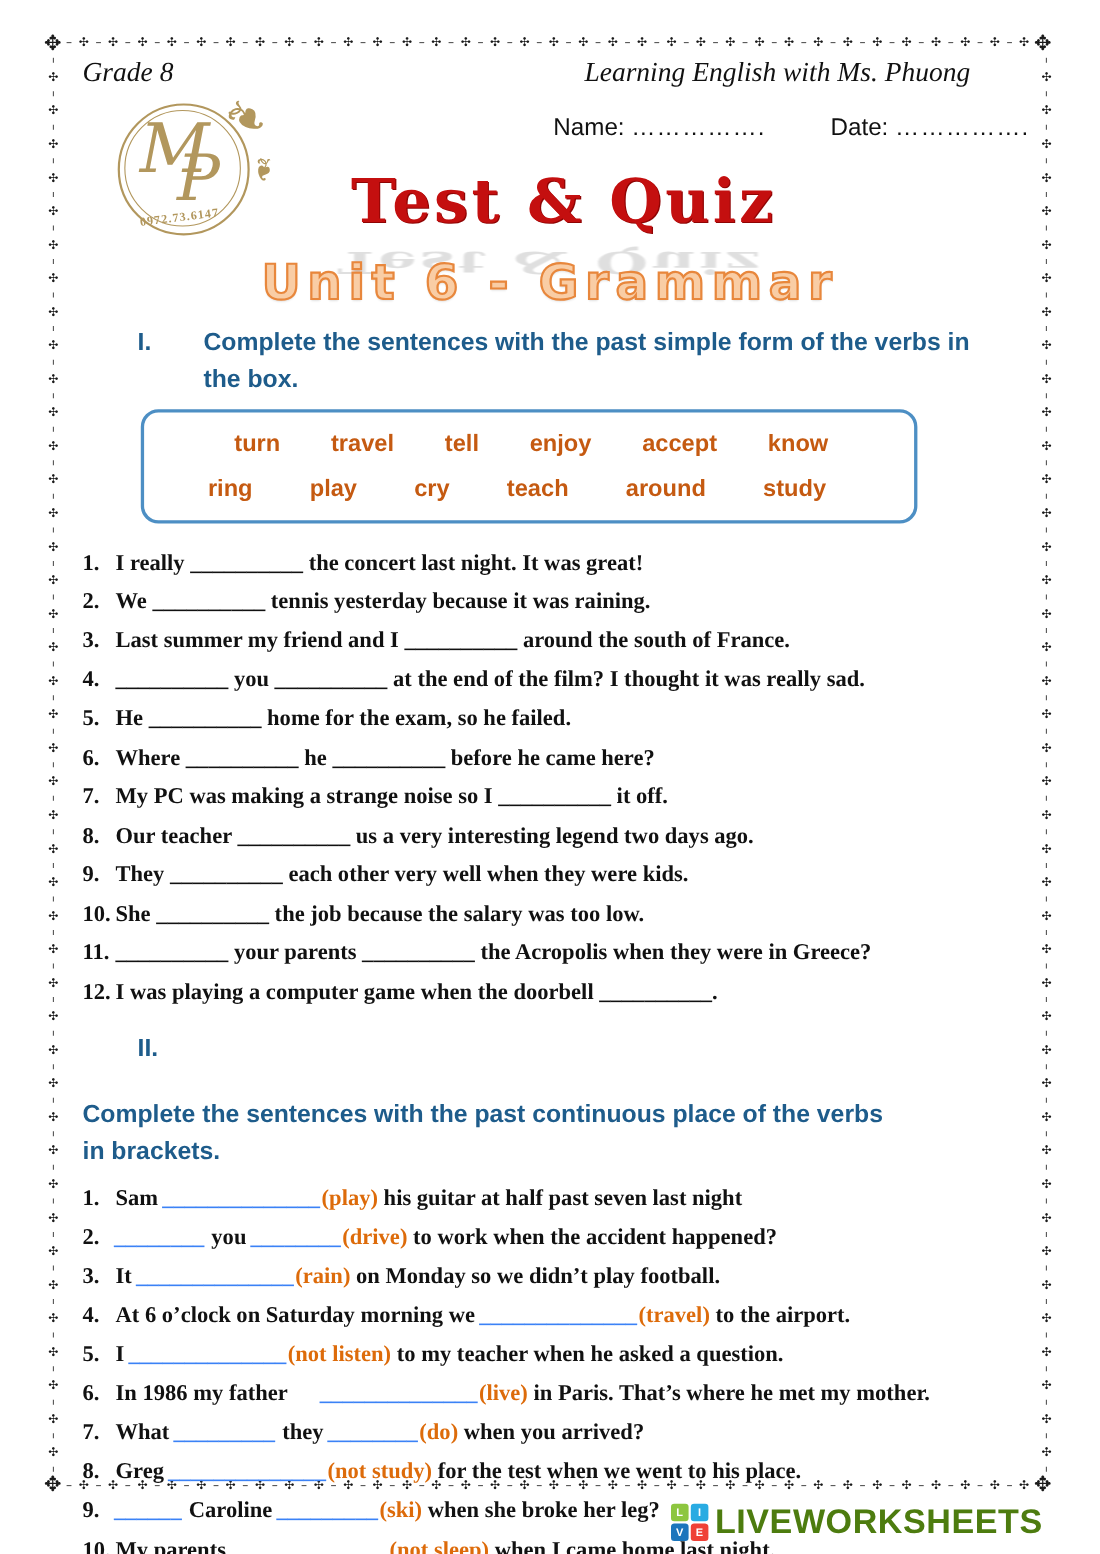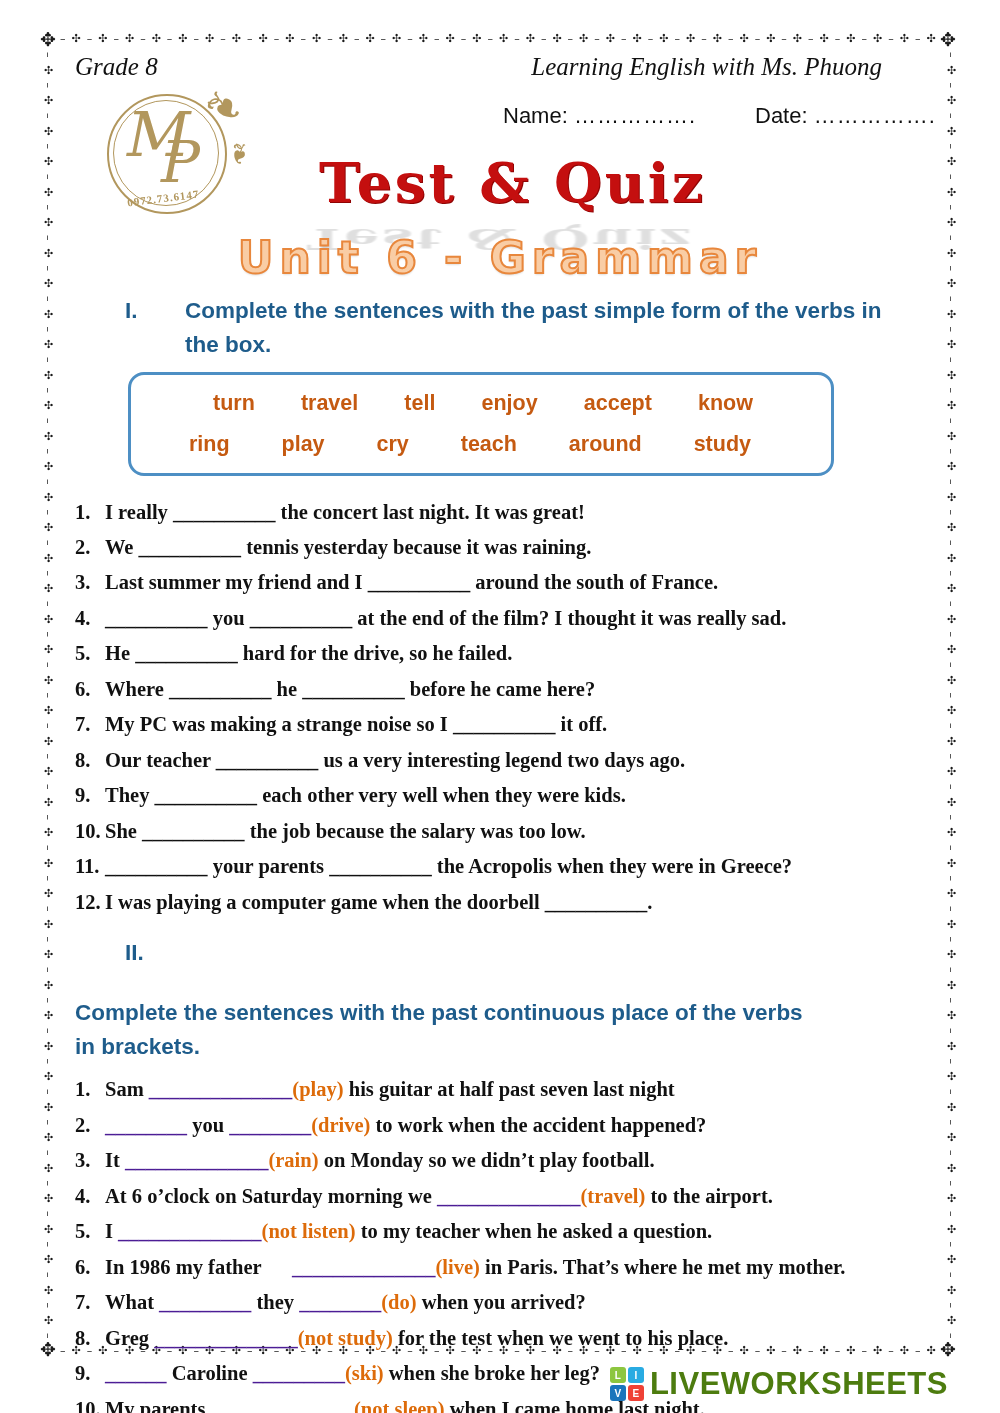--- a/index.html
+++ b/index.html
@@ -56,21 +56,21 @@
   .verb-box{margin:10px 0 0 53px;width:700px;height:98px;border:3px solid #4D8FC4;border-radius:16px;
             display:flex;flex-direction:column;justify-content:space-evenly;
             font-family:"Liberation Sans",sans-serif;font-weight:bold;font-size:21.5px;color:#C55A11;}
   .verb-row1{display:flex;justify-content:space-between;padding:0 78px 0 82px;}
   .verb-row2{display:flex;justify-content:space-between;padding:0 80px 0 58px;text-align:right;}
 
   .items{margin-top:25px;font-weight:bold;font-size:20.5px;line-height:1.17;}
   .item{display:flex;margin-bottom:11.5px;}
   .num{width:30px;flex:0 0 30px;}
   .txt{flex:1;}
-  .items2 .blank{color:#4c1d95;}
+  .items2 .blank{color:#3b82f6;font-style:italic;}
   .items2 .verb{color:#DD6B0A;}
   .sec2-head{margin-top:21px;flex-direction:column;}
   .items2{margin-top:15px;}
 
   
   .footer{position:absolute;right:52px;top:1366px;display:flex;align-items:center;gap:6px;}
   .lw-grid{display:grid;grid-template-columns:16px 16px;grid-template-rows:16px 16px;gap:2px;}
   .lw-sq{display:flex;align-items:center;justify-content:center;color:#fff;
          font:bold 10px "Liberation Sans",sans-serif;border-radius:3px;}
   .lw-word{font-family:"Liberation Sans",sans-serif;font-weight:bold;font-size:31px;
@@ -154,21 +154,21 @@
         <div class="item">
           <span class="num">3.</span>
           <span class="txt">Last summer my friend and I __________ around the south of France.</span>
         </div>
         <div class="item">
           <span class="num">4.</span>
           <span class="txt">__________ you __________ at the end of the film? I thought it was really sad.</span>
         </div>
         <div class="item">
           <span class="num">5.</span>
-          <span class="txt">He __________ hard for the drive, so he failed.</span>
+          <span class="txt">He __________ home for the exam, so he failed.</span>
         </div>
         <div class="item">
           <span class="num">6.</span>
           <span class="txt">Where __________ he __________ before he came here?</span>
         </div>
         <div class="item">
           <span class="num">7.</span>
           <span class="txt">My PC was making a strange noise so I __________ it off.</span>
         </div>
         <div class="item">

